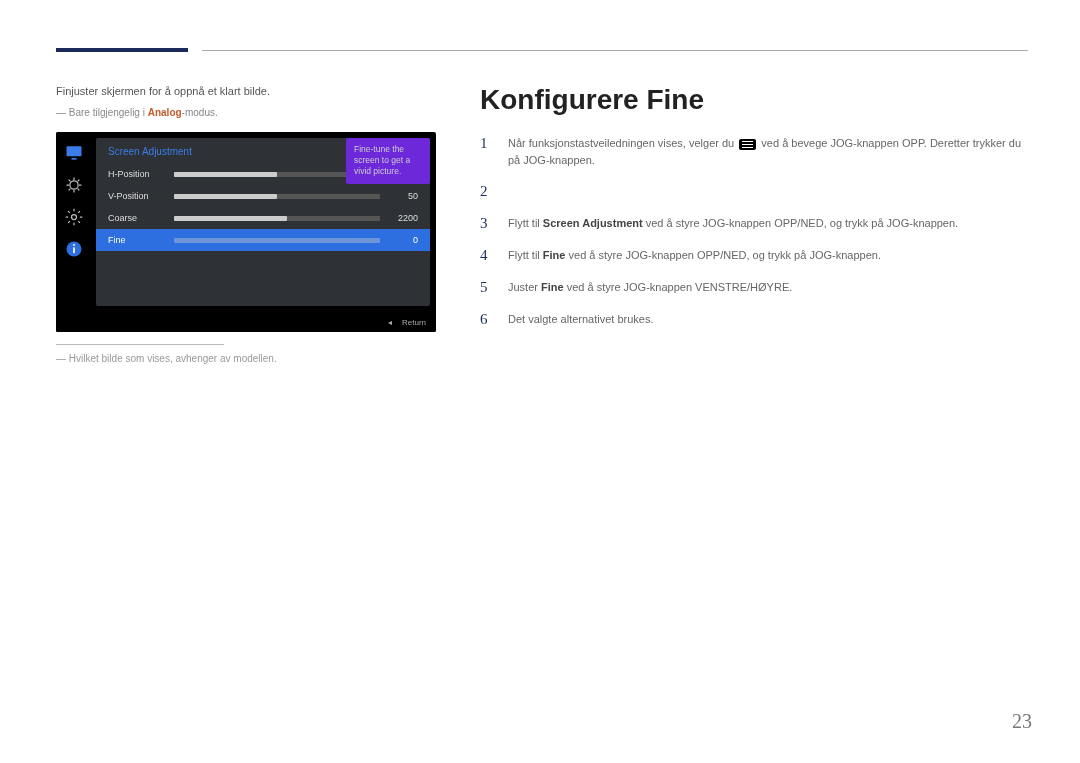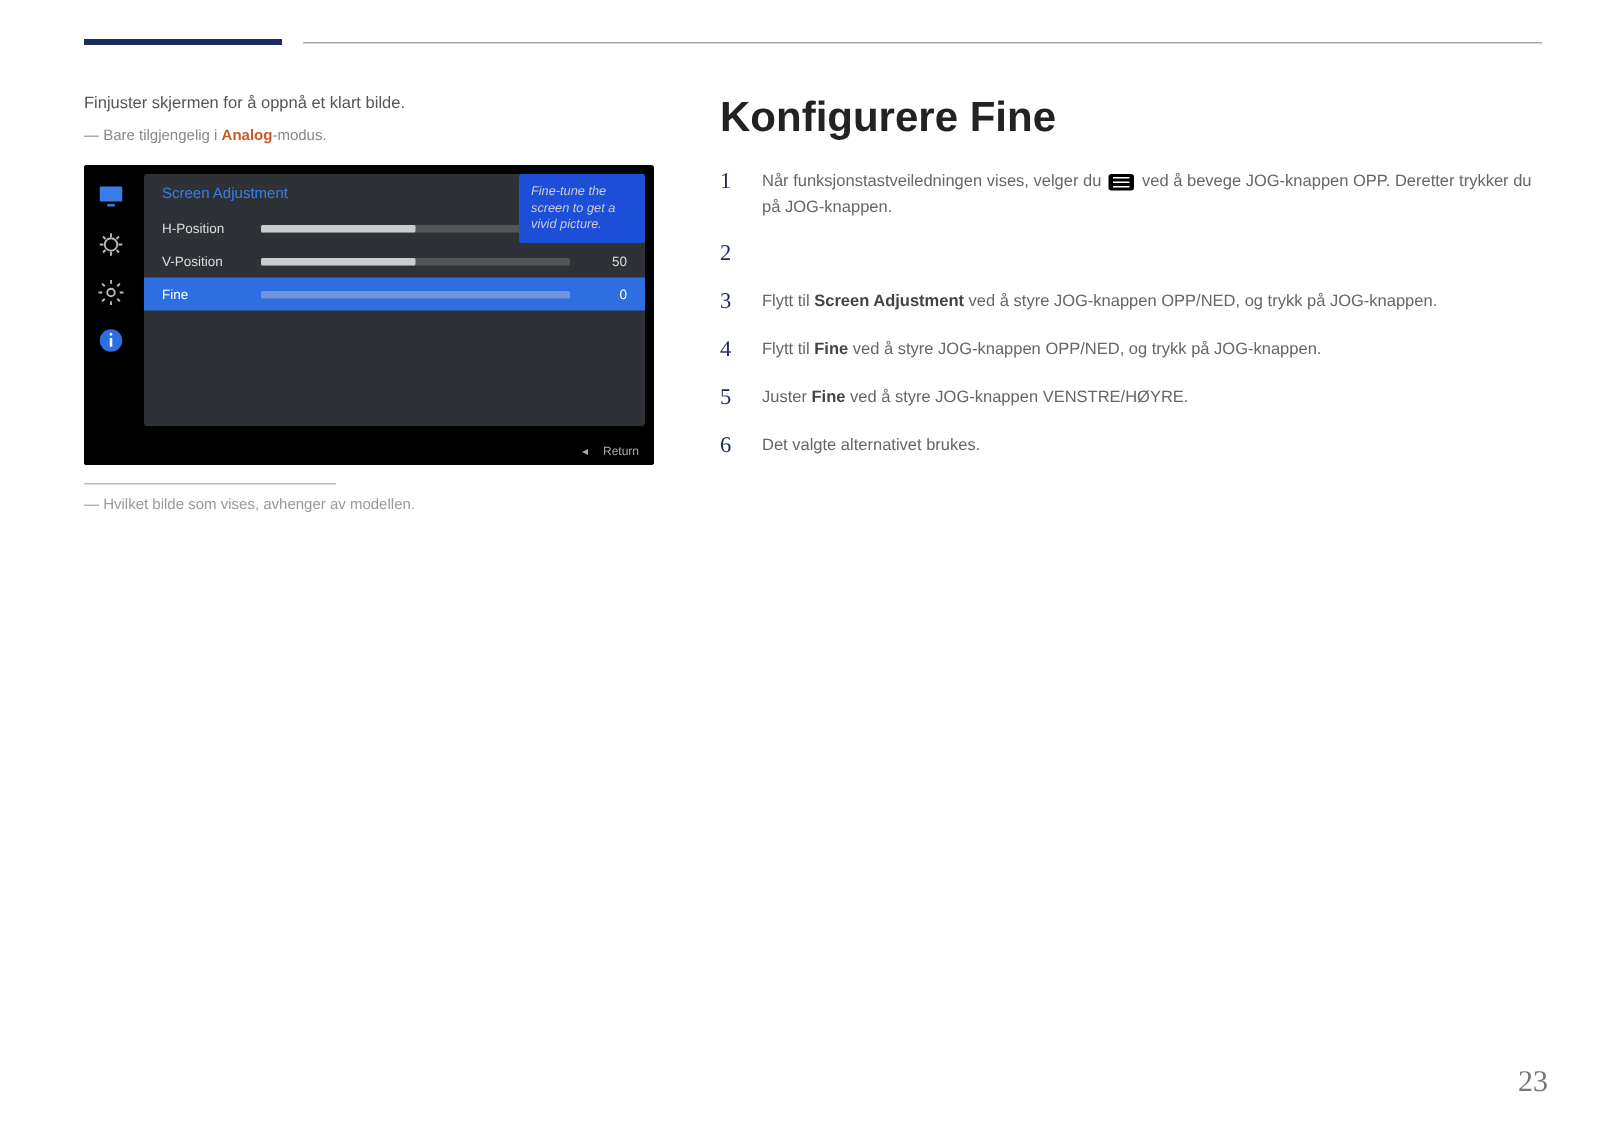--- a/index.html
+++ b/index.html
@@ -5,21 +5,21 @@
   * { box-sizing: border-box; margin: 0; padding: 0; }
   body {
     font-family: "Segoe UI", Arial, sans-serif;
     width: 1080px;
     height: 763px;
     background: #fff;
     color: #333;
     position: relative;
     font-size: 11px;
   }
-  .page { padding: 26px 52px 40px 56px; }
+  .page { padding: 48px 52px 40px 56px; }
   .topline {
     display: flex;
     align-items: flex-end;
     gap: 14px;
     margin-bottom: 32px;
   }
   .topline .accent {
     width: 132px;
     height: 4px;
     background: #1d2b5c;
@@ -112,27 +112,26 @@
   .osd-row.selected .bar .fill { background: #fff; }
   .osd-row .val {
     width: 28px;
     text-align: right;
     font-size: 9px;
   }
   .osd-tooltip {
     position: absolute;
     right: 6px; top: 6px;
     width: 84px;
-    background: #1d4ed8;
+    background: #6d28d9;
     color: #ccc;
     font-size: 8.5px;
     padding: 6px 8px;
     line-height: 1.3;
     border-radius: 2px;
-    font-style: italic;
   }
   .osd-footer {
     position: absolute;
     left: 0; right: 0; bottom: 0;
     height: 20px;
     background: #000;
     display: flex;
     justify-content: flex-end;
     align-items: center;
     gap: 10px;
@@ -239,20 +238,27 @@
                 </span>
                 <span class="val">50</span>
               </div>
               <div class="osd-row">
                 <span class="label">V-Position</span>
                 <span class="bar">
                   <span class="fill" style="width:50%"></span>
                 </span>
                 <span class="val">50</span>
               </div>
+              <div class="osd-row">
+                <span class="label">Coarse</span>
+                <span class="bar">
+                  <span class="fill" style="width:55%"></span>
+                </span>
+                <span class="val">2200</span>
+              </div>
               <div class="osd-row selected">
                 <span class="label">Fine</span>
                 <span class="bar">
                   <span class="fill" style="width:0%"></span>
                 </span>
                 <span class="val">0</span>
               </div>
             </div>
         </div>
 

